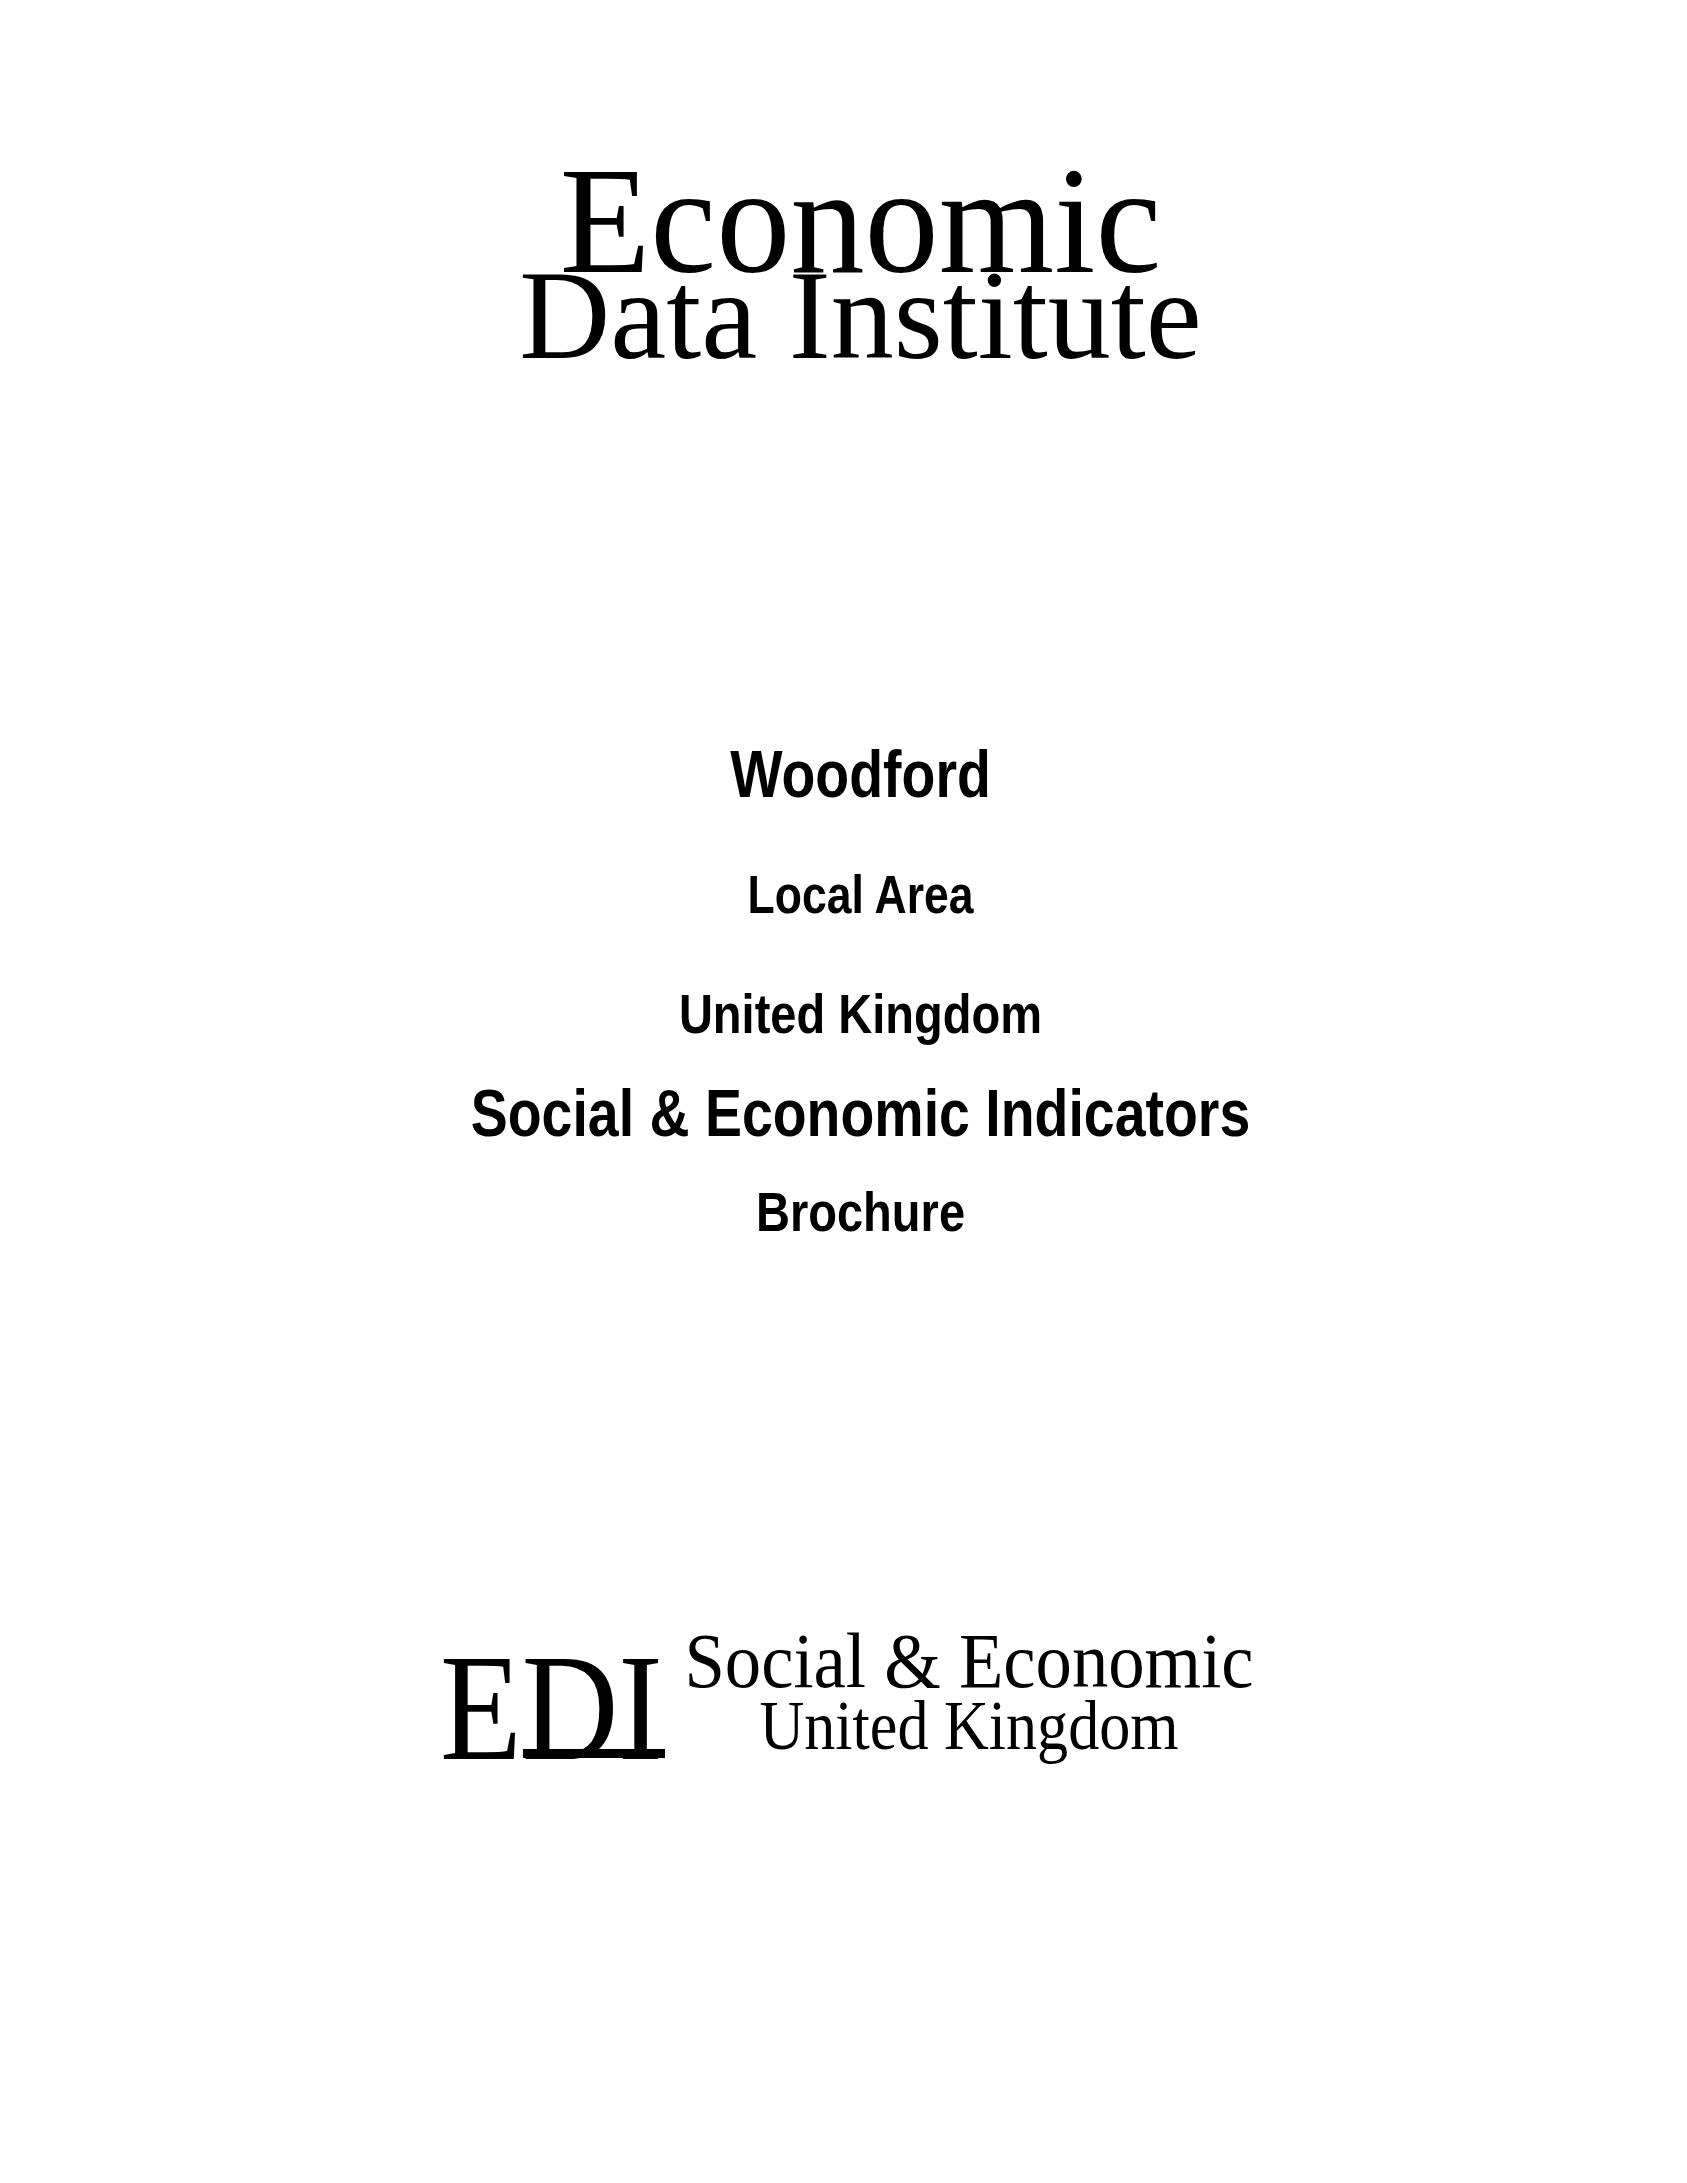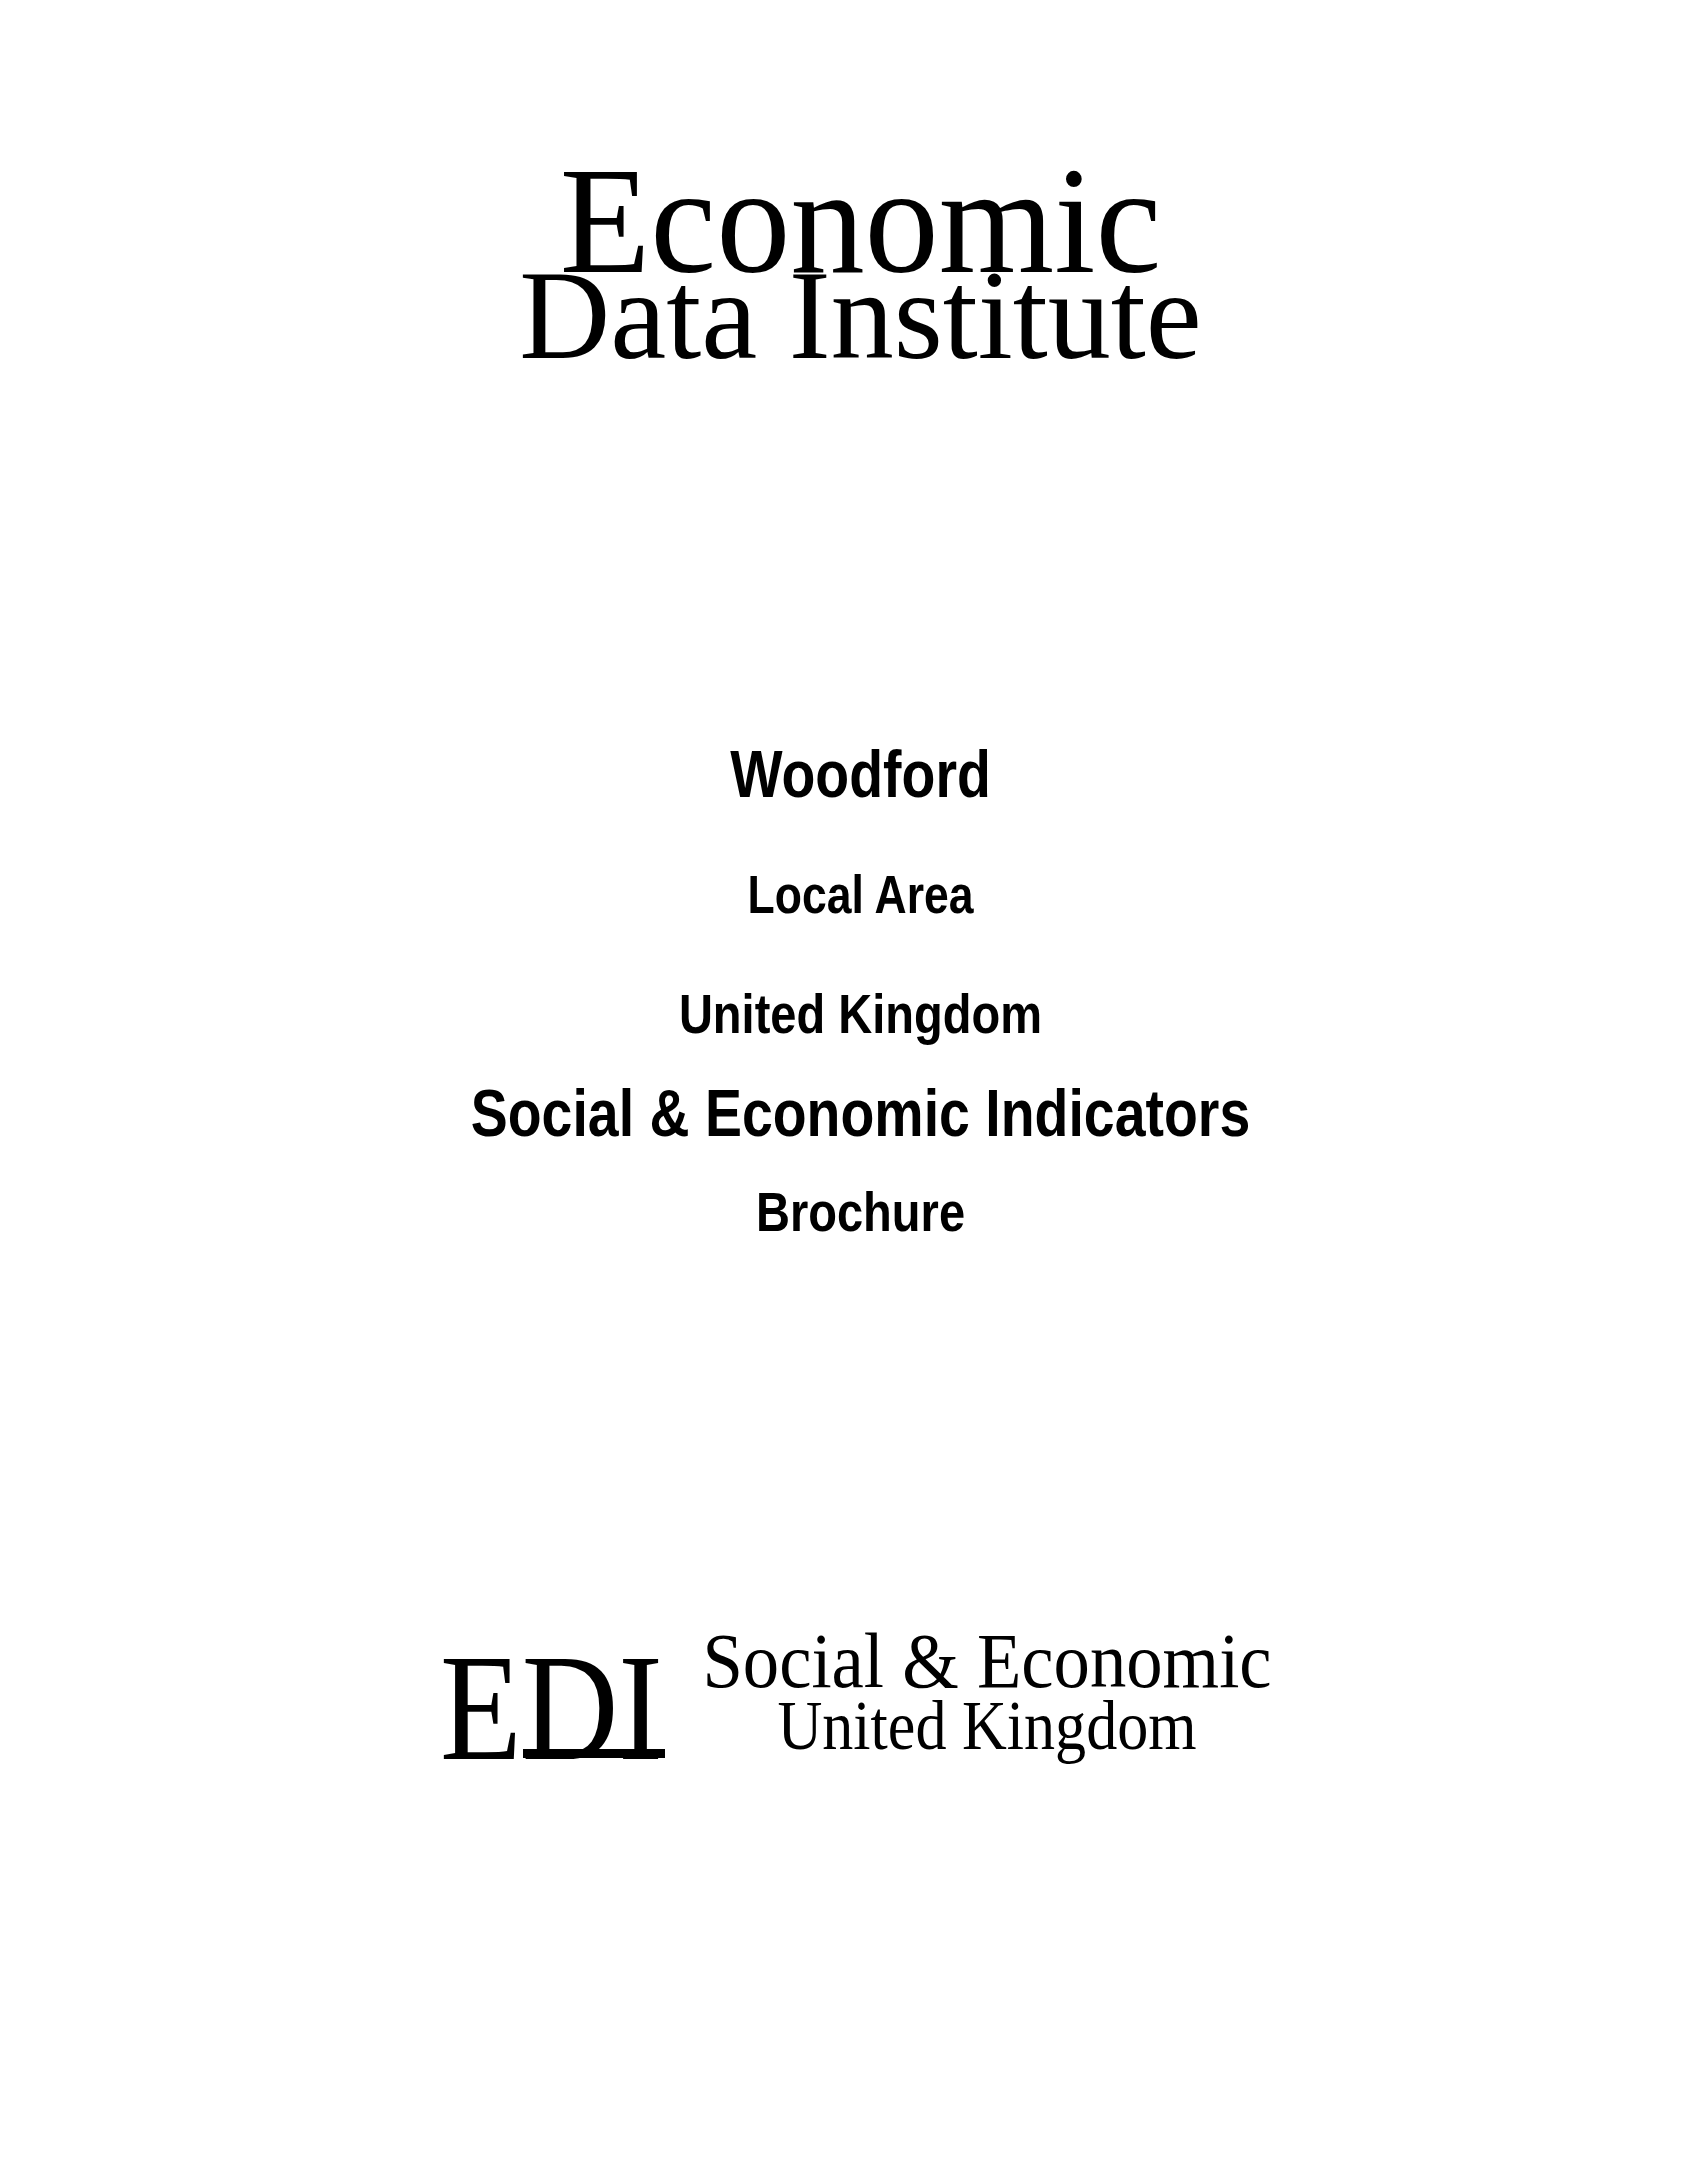--- a/index.html
+++ b/index.html
@@ -51,21 +51,21 @@
   #edi-underline {
     position: absolute;
     left: 523px;
     top: 1749px;
     width: 142px;
     height: 8.6px;
     background: #000000;
   }
   #edi-tagline {
     position: absolute;
-    left: 656px;
+    left: 638px;
     top: 1629px;
     width: 662px;
     text-align: center;
     color: #000000;
   }
   #edi-tagline-line1 {
     font-size: 79px;
     line-height: 0.8;
     transform: scaleX(0.92);
     white-space: nowrap;

